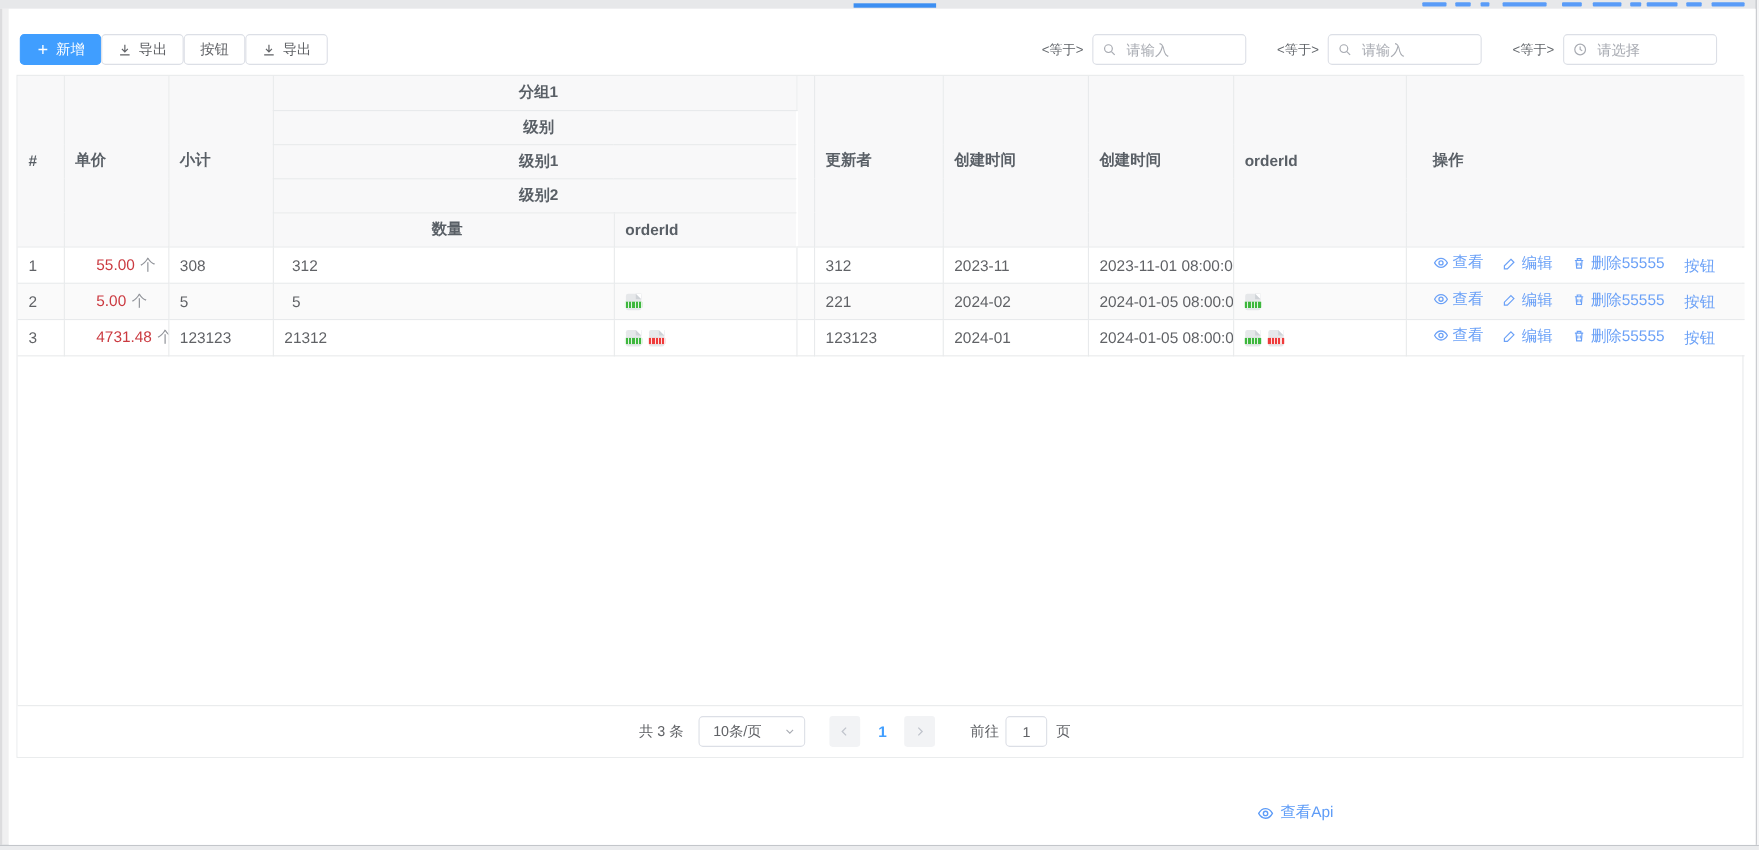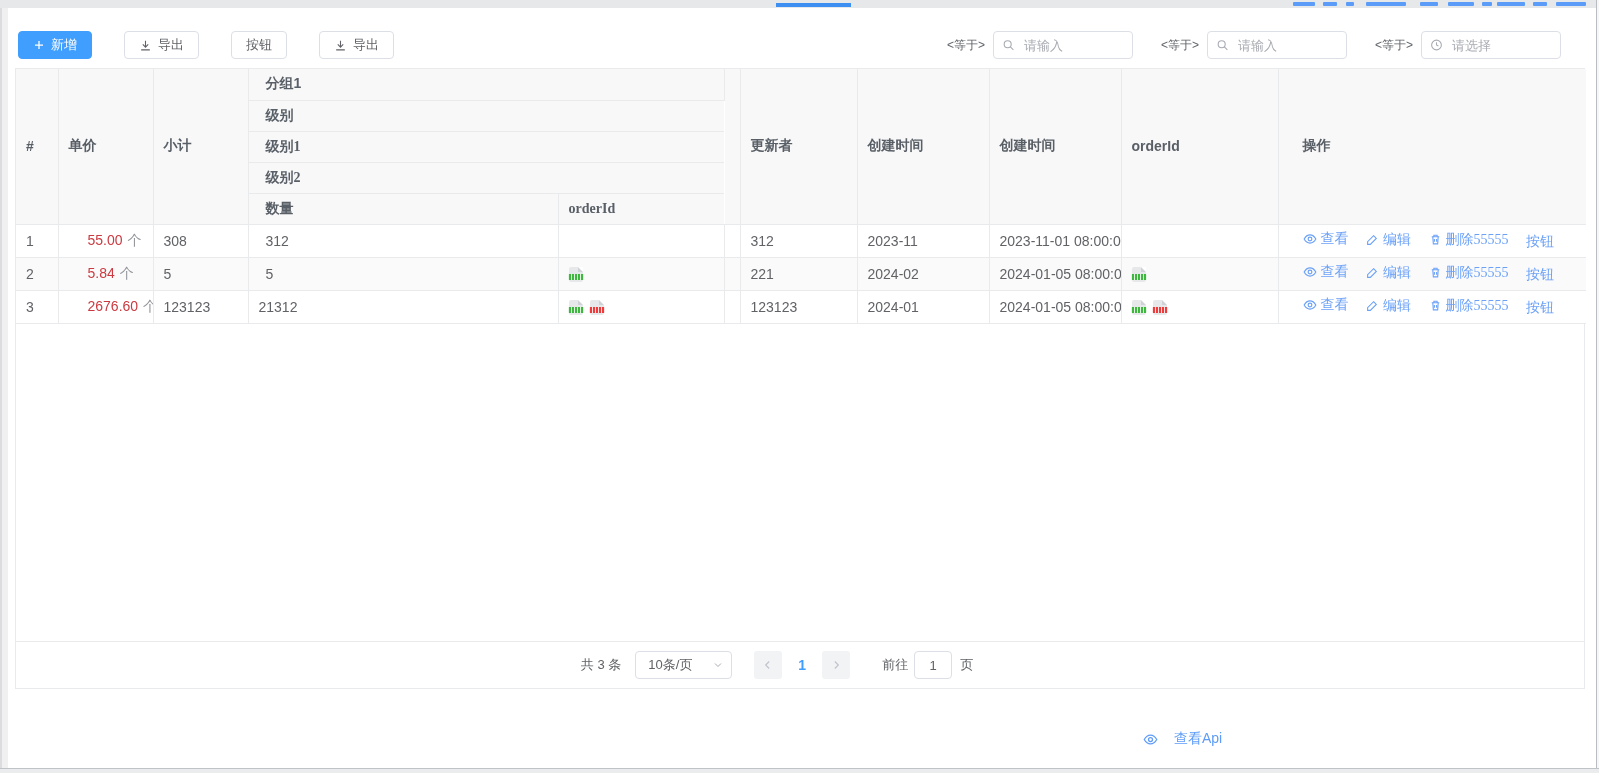--- a/index.html
+++ b/index.html
@@ -9,21 +9,21 @@
   .tab-indicator { position:absolute; left:776px; top:3px; width:75px; height:4px; background:#3d8ff2; }
   .top-frags { position:absolute; top:2px; height:4px; }
   .top-frags i { position:absolute; top:0; height:4px; background:#5a9cf8; border-radius:1px; display:block; }
   .frame-left { position:absolute; left:0; top:8px; width:8px; height:760px; background:#f0f0f1; border-left:2px solid #dcdcde; }
   .frame-bottom { position:absolute; left:0; top:768px; width:1599px; height:5px; background:#ebecee; border-top:1px solid #bfc2c6; }
   .frame-right { position:absolute; right:0; top:0; width:3px; height:768px; background:#f6f6f7; border-left:1px solid #b9bcc1; }
   .content { position:absolute; left:8px; top:8px; width:1588px; height:760px; background:#fff; }
 
   
   .toolbar { position:absolute; left:10px; top:23px; right:11px; height:28px; display:flex; align-items:center; }
-  .btn-group { display:flex; gap:32px; }
+  .btn-group { display:flex; gap:0; }
   .btn { height:28px; padding:0 14px; border-radius:4px; border:1px solid #dcdfe6; background:#fff;
          color:#606266; font-size:13px; display:inline-flex; align-items:center; gap:6px; cursor:pointer; }
   .btn.primary { background:#409eff; border-color:#409eff; color:#fff; }
   .icon { display:inline-flex; align-items:center; justify-content:center; }
   .icon svg { display:block; }
 
   .filters { margin-left:auto; margin-right:24px; display:flex; align-items:center; gap:28px; }
   .filter { display:flex; align-items:center; gap:8px; }
   .filter-op { font-size:12px; color:#5f6368; white-space:nowrap; }
   .filter-input { position:relative; width:140px; height:28px; }
@@ -32,23 +32,23 @@
     font-family:"Liberation Sans","DejaVu Sans",sans-serif; }
   .filter-input input::placeholder { color:#a8abb2; }
   .filter-input .in-icon { position:absolute; left:9px; top:50%; transform:translateY(-50%); color:#a8abb2; }
 
   
   .card { position:absolute; left:7px; top:60px; width:1570px; height:621px; border:1px solid #e8eaec; background:#fff; }
   table.grid { border-collapse:collapse; table-layout:fixed; width:100%; }
   .grid th, .grid td { border-right:1px solid #e8eaec; border-bottom:1px solid #e8eaec;
     padding:0 10px; font-size:14px; text-align:left; vertical-align:middle;
     overflow:hidden; white-space:nowrap; }
-  .grid th:last-child, .grid td:last-child { border-right:none;font-family:Liberation Serif, serif; }
+  .grid th:last-child, .grid td:last-child { border-right:none; }
   .grid thead th { background:#f8f8f9; font-weight:700; color:#595f66; height:31px; }
-  .grid thead th.grp { padding-left:17px; }
+  .grid thead th.grp { padding-left:17px;text-align:center; }
   .grid tbody td { height:33px; color:#606266; background:#fff; }
   .grid tbody tr.striped td { background:#fafafa; }
   .price { color:#cb3a40;margin-left:19px; }
   .unit { color:#909399; margin-left:5px; }
 
   .file-icon { width:14px; height:15px; background:#e6e8ea; border-radius:2px; position:relative;
     display:inline-block; margin-right:7px; vertical-align:middle; }
   .file-icon::before { content:''; position:absolute; top:0; right:0; border-style:solid;
     border-width:0 5px 5px 0; border-color:#fff #fff #cfd3d7 #cfd3d7; }
   .file-icon::after { content:''; position:absolute; left:-1px; right:-1px; bottom:2px; height:6px; border-radius:1px;
@@ -70,21 +70,21 @@
     display:flex; align-items:center; padding:0 24px 0 12px; margin-right:22px; cursor:pointer; background:#fff; }
   .page-size .chev { position:absolute; right:7px; color:#a8abb2; }
   .pg-btn { width:28px; height:28px; border:none; border-radius:3px; background:#f2f3f5; color:#c0c4cc;
     display:inline-flex; align-items:center; justify-content:center; cursor:pointer; }
   .pg-current { color:#409eff; font-weight:600; font-size:14px; margin:0 16px; }
   .pg-goto-label { margin-left:32px; margin-right:6px; }
   .pg-goto { width:38px; height:28px; border:1px solid #dcdfe6; border-radius:4px; text-align:center;
     font-size:13px; color:#606266; outline:none; font-family:"Liberation Sans","DejaVu Sans",sans-serif; }
   .pg-unit { margin-left:8px; }
 
-  .view-api { position:absolute; left:1135px; top:722px; display:inline-flex; align-items:center; gap:16px;
+  .view-api { position:absolute; left:1135px; top:722px; display:inline-flex; align-items:center; gap:6px;
     color:#5e9cf7; font-size:14px; cursor:pointer; }
 </style>
 </head>
 <body>
 
 <div class="frame-top">
   <div class="tab-indicator"></div>
   <div class="top-frags">
     <i style="left:1293px;width:22px"></i>
       <i style="left:1323px;width:14px"></i>
@@ -255,21 +255,21 @@
                 </span>
                 <span>删除55555</span>
               </a>
             <a class="act">
                 <span>按钮</span>
               </a>
           </td>
         </tr>
         <tr class="striped">
           <td>2</td>
-          <td><span class="price">5.84</span><span class="unit">个</span></td>
+          <td><span class="price">5.00</span><span class="unit">个</span></td>
           <td>5</td>
           <td class="grp" style="padding-left:17px">5</td>
           <td><span class="file-icon excel"></span></td>
           <td></td>
           <td>221</td>
           <td>2024-02</td>
           <td>2024-01-05 08:00:00</td>
           <td><span class="file-icon excel"></span></td>
           <td class="cell-actions">
             <a class="act">
@@ -297,21 +297,21 @@
                 </span>
                 <span>删除55555</span>
               </a>
             <a class="act">
                 <span>按钮</span>
               </a>
           </td>
         </tr>
         <tr>
           <td>3</td>
-          <td><span class="price">2676.60</span><span class="unit">个</span></td>
+          <td><span class="price">4731.48</span><span class="unit">个</span></td>
           <td>123123</td>
           <td class="grp" style="">21312</td>
           <td><span class="file-icon excel"></span><span class="file-icon pdf"></span></td>
           <td></td>
           <td>123123</td>
           <td>2024-01</td>
           <td>2024-01-05 08:00:00</td>
           <td><span class="file-icon excel"></span><span class="file-icon pdf"></span></td>
           <td class="cell-actions">
             <a class="act">

